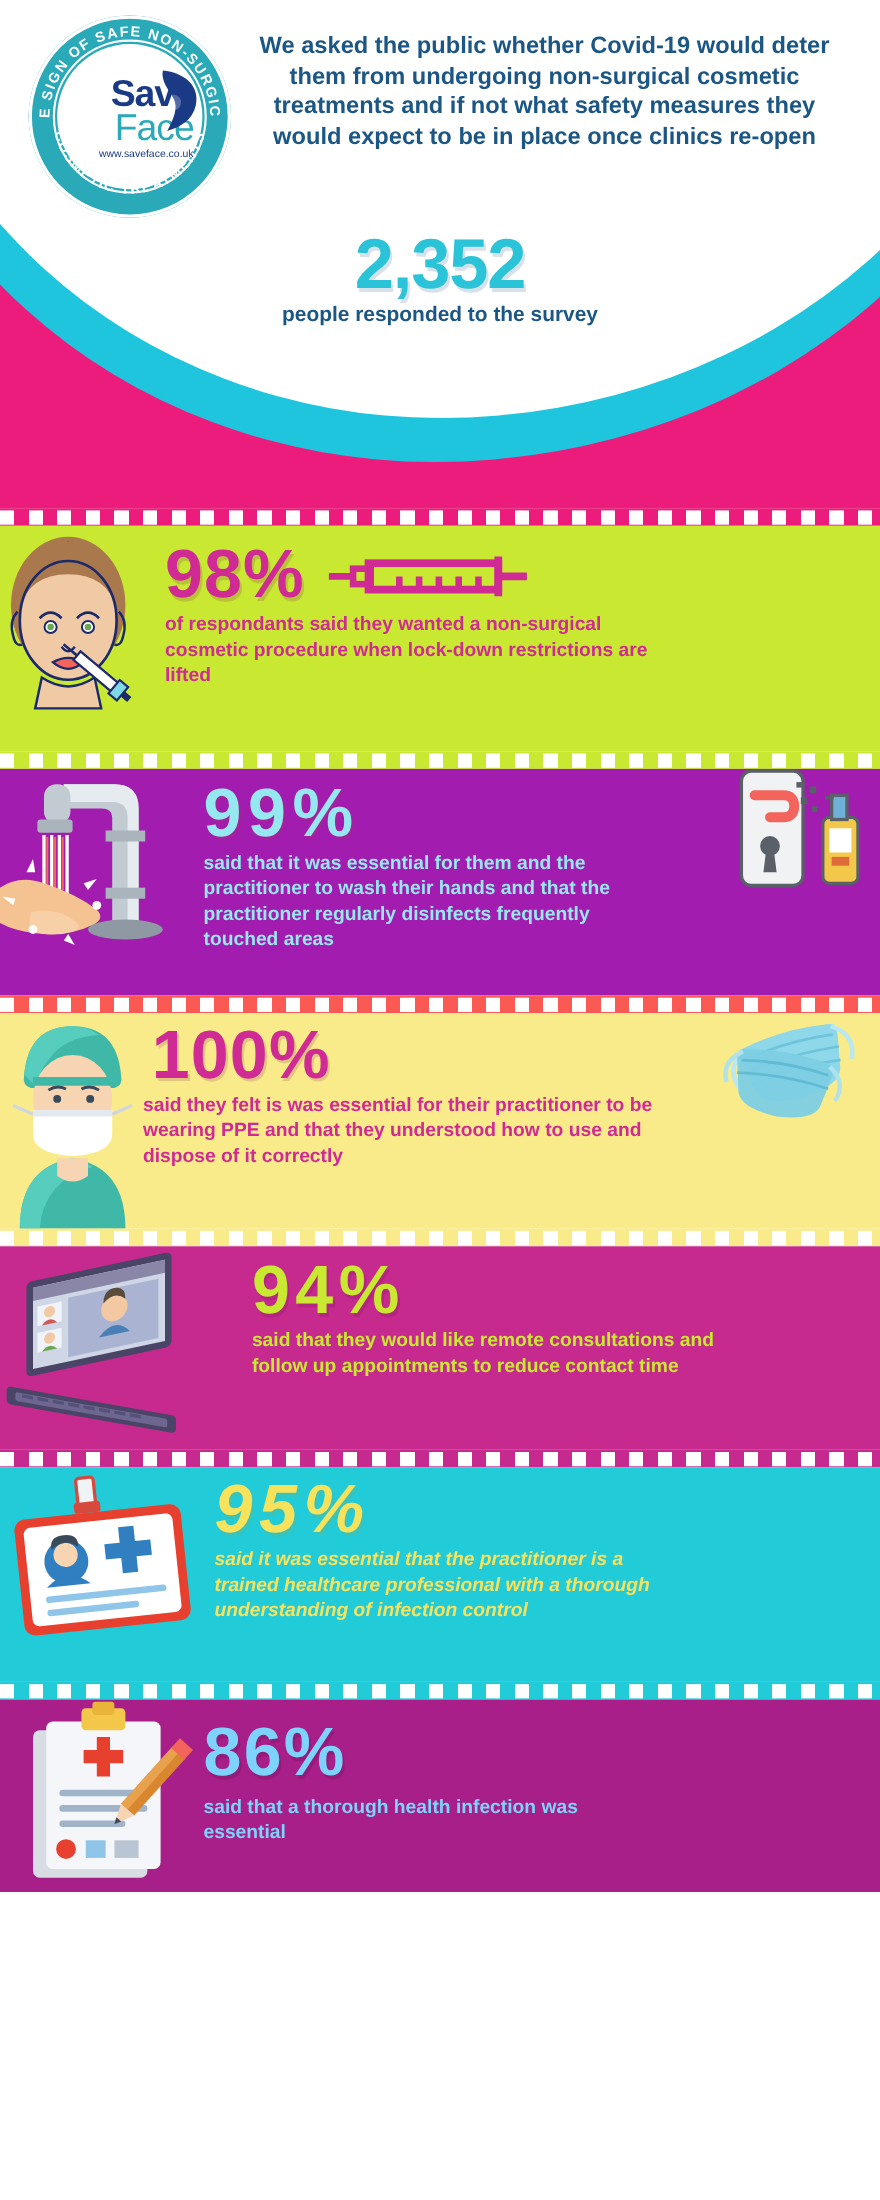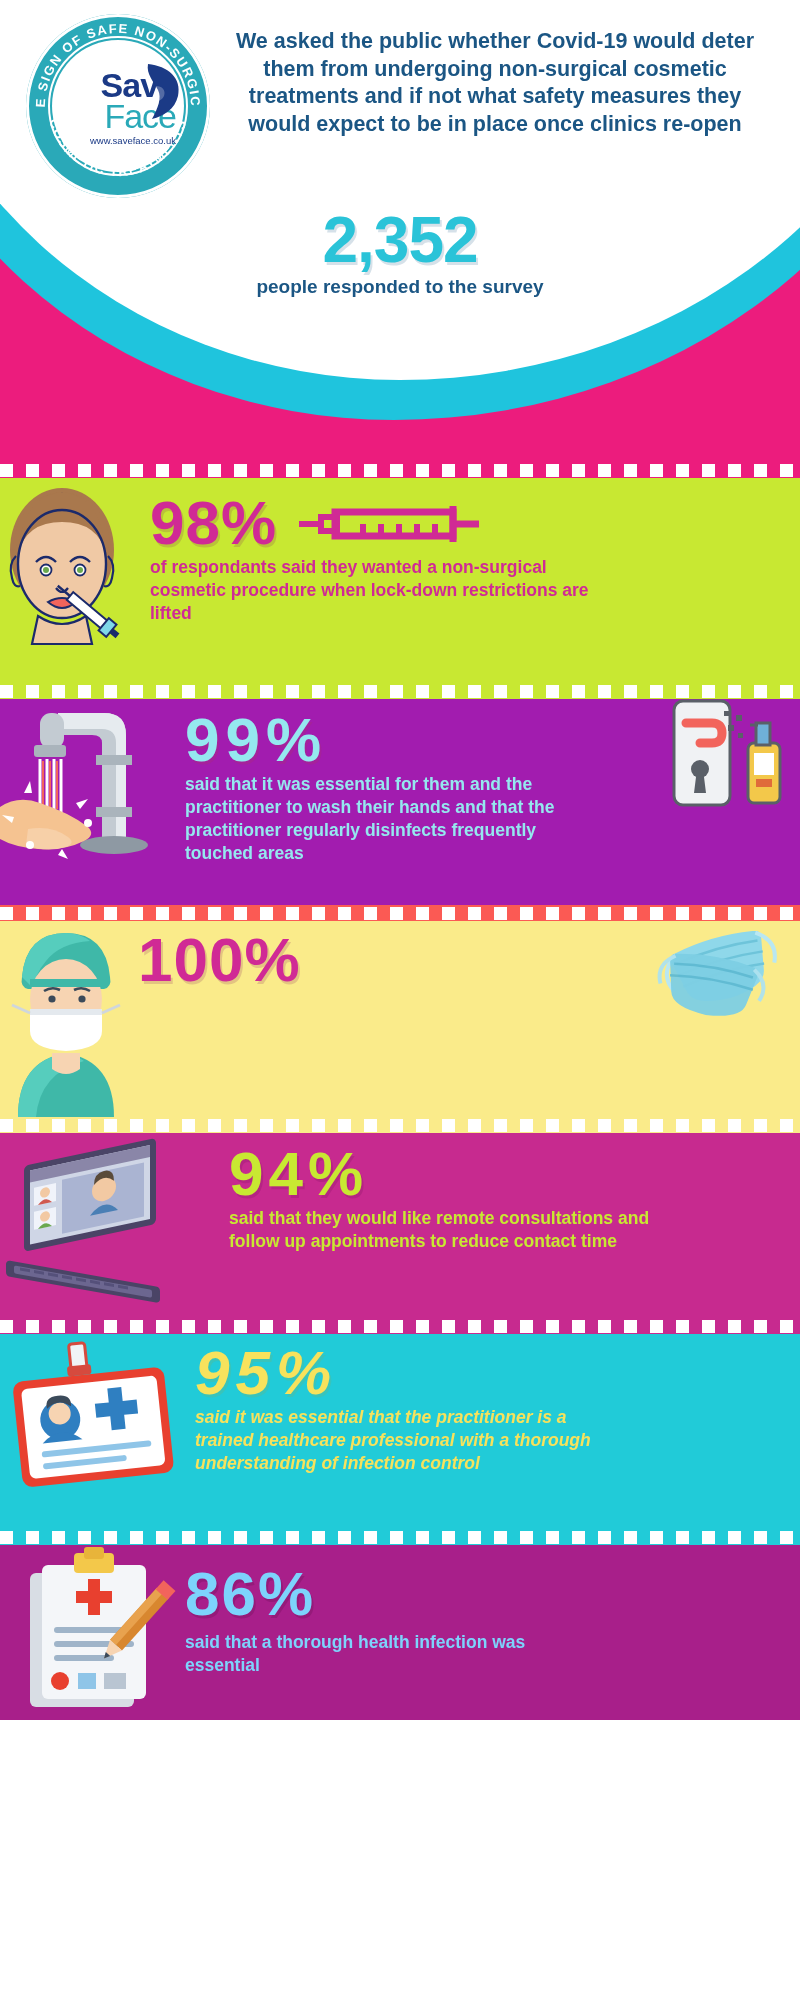--- a/index.html
+++ b/index.html
@@ -405,20 +405,21 @@
         <path d="M30 88 h72 v22 q0 18 -36 20 q-36 -2 -36 -20z" fill="#ffffff"></path>
         <path d="M30 88 h72 v6 h-72z" fill="#e4e9ee"></path>
         <path d="M30 92 l-18 -8 M102 92 l18 -8" stroke="#cfd6dc" stroke-width="3"></path>
         <path d="M18 196 q0 -56 48 -64 q48 8 48 64z" fill="#3fb8a8"></path>
         <path d="M18 196 q0 -56 48 -64 q10 2 18 8 q-44 12 -48 56z" fill="#56cdbd"></path>
         <path d="M52 132 h28 v16 q-14 10 -28 0z" fill="#f7d4b2"></path>
       </svg>
     </div>
     <div class="stat-body" style="padding-top:8px;">
       <div class="stat-number txt-pink num-shadow-pink" style="padding-left:8px;">100%</div>
+      <div class="stat-desc txt-pink" style="max-width:475px;">said they felt is was essential for their practitioner to be wearing PPE and that they understood how to use and dispose of it correctly</div>
       <svg class="stat-side-art" style="top:10px;right:6px;" width="140" height="90" viewBox="0 0 140 90">
         <g transform="rotate(-16 70 45)">
           <path d="M28 10 q42 -8 84 0 q6 1 4 10 l-6 30 q-3 16 -40 18 q-37 -2 -40 -18 l-6 -30 q-2 -9 4 -10z" fill="#8fd8ea"></path>
           <path d="M28 20 q42 -6 84 0" stroke="#6ec4da" stroke-width="2.5" fill="none"></path>
           <path d="M26 32 q44 -6 88 0" stroke="#6ec4da" stroke-width="2.5" fill="none"></path>
           <path d="M28 44 q42 -6 84 0" stroke="#6ec4da" stroke-width="2.5" fill="none"></path>
           <path d="M28 12 q-20 14 -10 34" stroke="#b9e7f2" stroke-width="4" fill="none"></path>
           <path d="M112 12 q20 14 10 34" stroke="#b9e7f2" stroke-width="4" fill="none"></path>
         </g>
         <g transform="rotate(10 60 60)" opacity="0.95">

